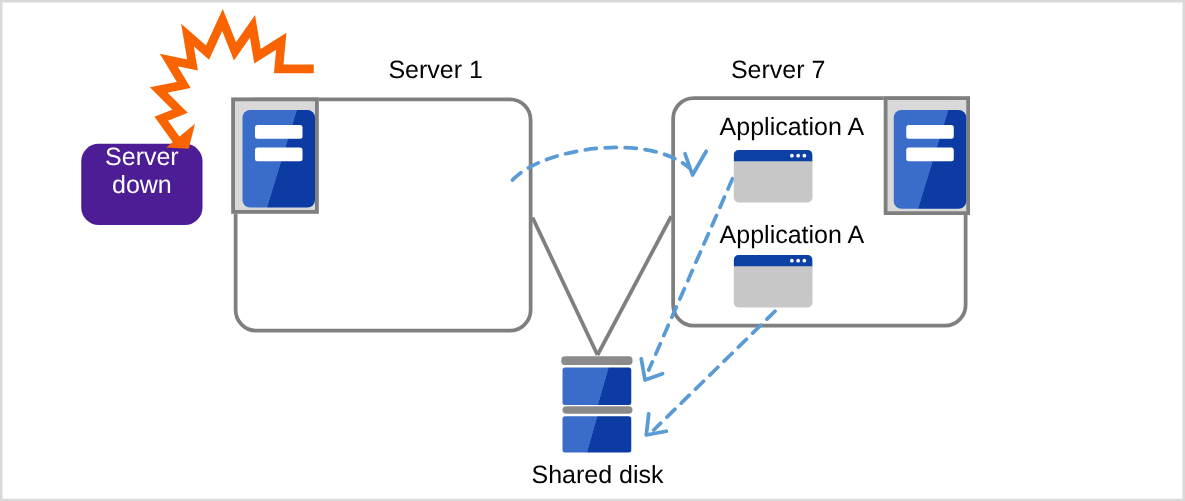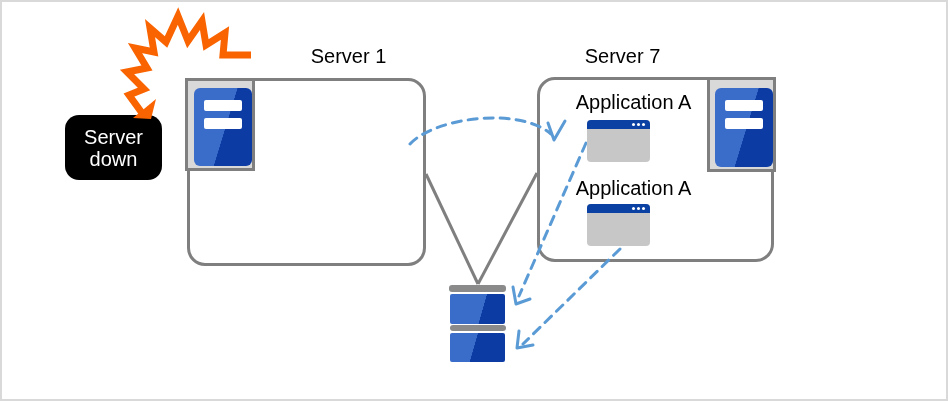--- a/index.html
+++ b/index.html
@@ -47,22 +47,22 @@
   
   .disk-cap{position:absolute;background:#8a8a8a;border-radius:3px;z-index:10;}
   #disk-cap-1{left:447px;top:283px;width:57px;height:7px;}
   #disk-cap-2{left:448px;top:323px;width:56px;height:6px;}
   .disk-body{position:absolute;width:55px;border-radius:2px;z-index:10;}
   #disk-body-1{left:448px;top:292px;height:30px;background:linear-gradient(106deg,#3a6cc9 58%,#0c3ba3 58.5%);}
   #disk-body-2{left:448px;top:331px;height:29px;background:linear-gradient(106deg,#3a6cc9 44%,#0c3ba3 44.5%);}
   
   #server-down-callout{
     position:absolute;left:63px;top:113px;width:97px;height:65px;border-radius:14px;
-    background:#000000;z-index:1;display:flex;flex-direction:column;
-    align-items:center;justify-content:center;
+    background:#4c1d95;z-index:1;display:flex;flex-direction:column;
+    align-items:center;
   }
   #server-down-callout .callout-line{color:#fff;font-size:20px;line-height:22px;}
   
   #server1-label{left:264px;top:43px;width:165px;}
   #server2-label{left:538px;top:43px;width:165px;}
   #failover-label{left:421px;top:81px;width:120px;}
   #app-a-label-1{left:549px;top:89px;width:165px;}
   #app-a-label-2{left:549px;top:175px;width:165px;}
   #shared-disk-label{left:396px;top:367px;width:160px;}
   
@@ -133,14 +133,15 @@
 
   <div class="disk-cap" id="disk-cap-1"></div>
   <div class="disk-body" id="disk-body-1"></div>
   <div class="disk-cap" id="disk-cap-2"></div>
   <div class="disk-body" id="disk-body-2"></div>
 
   <div class="lbl" id="server1-label">Server 1</div>
   <div class="lbl" id="server2-label">Server 7</div>
   <div class="lbl" id="app-a-label-1">Application A</div>
   <div class="lbl" id="app-a-label-2">Application A</div>
+  <div class="lbl" id="shared-disk-label">Shared disk</div>
 
 </div>
 
 </body></html>

